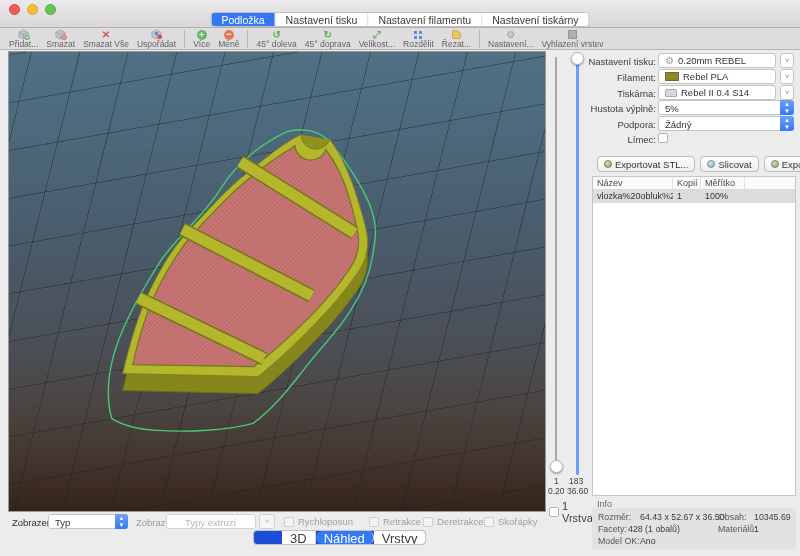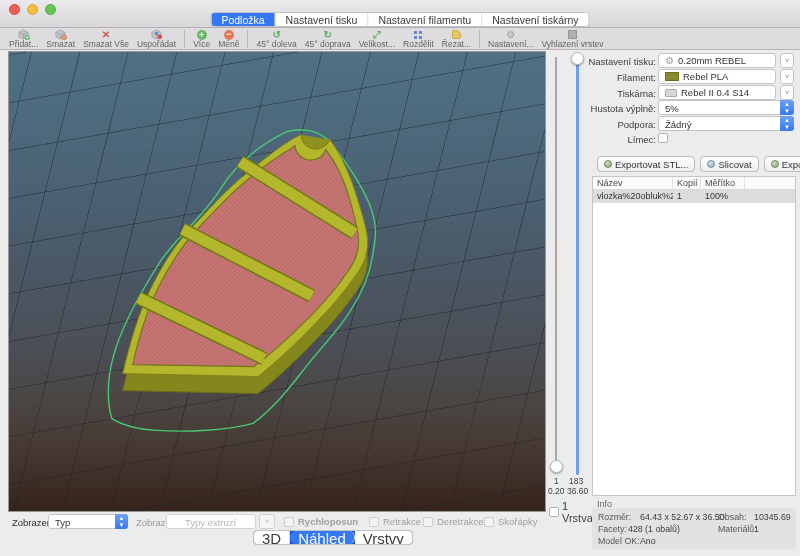--- a/index.html
+++ b/index.html
@@ -136,21 +136,21 @@
     color:#fff; font-size:6px; line-height:7px; text-align:center; padding-top:1px; }
   .mini-input { position:absolute; left:166px; top:1px; width:90px; height:15px;
     background:#fff; border:1px solid #d4d4d4; border-radius:3px; color:#b6b6b6;
     padding:2px 0 0 18px; white-space:nowrap; overflow:hidden; }
   .mini-vbtn { position:absolute; left:259px; top:1px; width:16px; height:15px;
     background:#f6f6f6; border:1px solid #d0d0d0; border-radius:3px; color:#b0b0b0;
     font-size:8px; text-align:center; line-height:14px; }
   .bb-check { position:absolute; top:3px; display:flex; gap:4px; align-items:center; color:#a0a0a0; }
 
   .viewseg { position:absolute; left:253px; top:480px; display:flex; height:15px;
-    border:1px solid #c3c1c3; border-radius:4px; overflow:hidden; background:#1d4ed8; font-size:15px; }
+    border:1px solid #c3c1c3; border-radius:4px; overflow:hidden; background:#1d4ed8; font-size:13px;padding-left:28px; }
   .vseg { padding:1px 8px 0; color:#3a3a3a; background:#fff; border-right:1px solid #d2d0d2;
     display:flex; align-items:center; }
   .vseg:last-child { border-right:none; }
   .vseg.active { background:var(--accent-blue); color:#fff;border-radius:6px; }
 </style>
 </head>
 <body>
 
 <div class="window">
 
@@ -406,21 +406,21 @@
 
     <div class="bottombar">
       <span class="bb-label" style="left:12px;">Zobrazení</span>
       <div class="mini-select">
         <span class="mtext">Typ</span>
         <span class="stepper">▲<br>▼</span>
       </div>
       <span class="bb-label dis" style="left:136px;">Zobrazit</span>
       <div class="mini-input">Typy extruzí</div>
       <div class="mini-vbtn">˅</div>
-      <div class="bb-check" style="left:284px;font-weight:bold;">
+      <div class="bb-check" style="left:284px;">
         <span class="cb dis"></span>
         <span>Rychloposun</span>
       </div>
       <div class="bb-check" style="left:369px;">
         <span class="cb dis"></span>
         <span>Retrakce</span>
       </div>
       <div class="bb-check" style="left:423px;">
         <span class="cb dis"></span>
         <span>Deretrakce</span>

